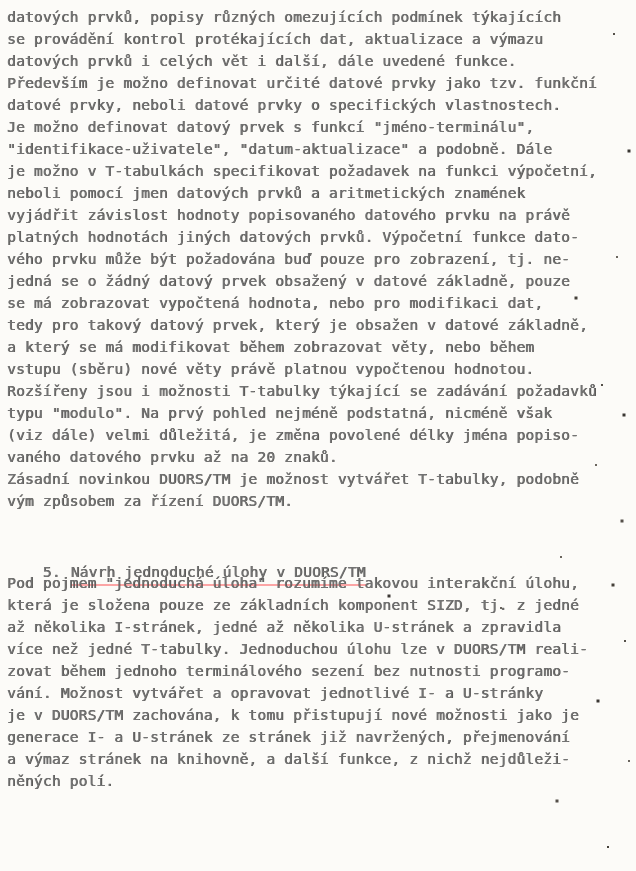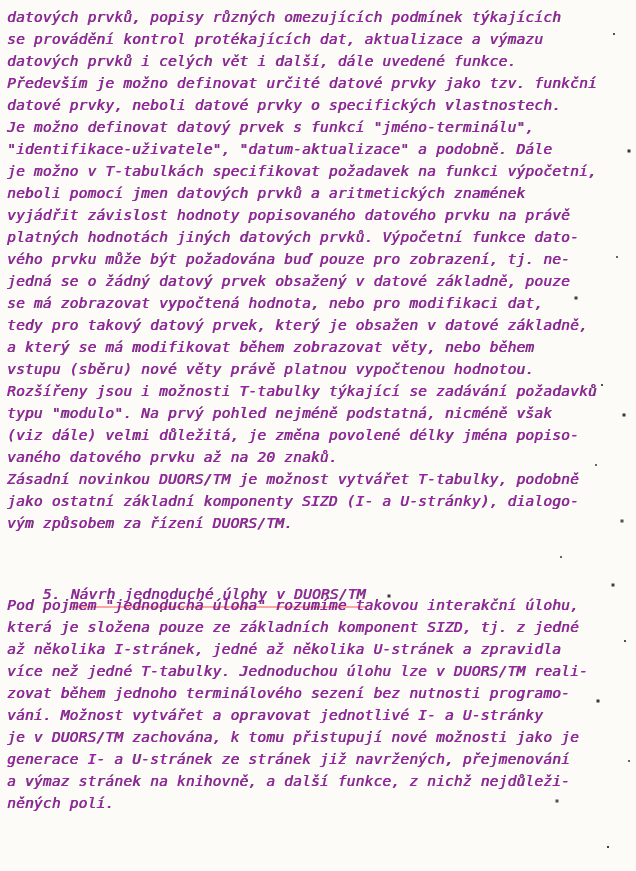--- a/index.html
+++ b/index.html
@@ -13,25 +13,24 @@
     background: #fcfbf8;
     position: relative;
   }
   .page {
     position: absolute;
     inset: 0;
     padding: 6px 6px 0 7px;
     box-sizing: border-box;
     font-family: "DejaVu Sans Mono", "Liberation Mono", monospace;
     font-size: 14.6px;
-    color: #a21caf;
+    color: #737373;
     
     text-shadow: 0.55px 0.2px 0 rgba(29,28,26,0.75), -0.2px 0.2px 0 rgba(29,28,26,0.25);
     letter-spacing: 0.15px;
-    font-style: italic;
   }
   .para .line {
     height: 22px;
     line-height: 22px;
     white-space: pre;
   }
   .heading {
     margin-top: 27px;
     height: 24px;
     line-height: 22px;
@@ -98,21 +97,20 @@
       <div class="line">jedná se o žádný datový prvek obsažený v datové základně, pouze</div>
       <div class="line">se má zobrazovat vypočtená hodnota, nebo pro modifikaci dat,</div>
       <div class="line">tedy pro takový datový prvek, který je obsažen v datové základně,</div>
       <div class="line">a který se má modifikovat během zobrazovat věty, nebo během</div>
       <div class="line">vstupu (sběru) nové věty právě platnou vypočtenou hodnotou.</div>
       <div class="line">Rozšířeny jsou i možnosti T-tabulky týkající se zadávání požadavků</div>
       <div class="line">typu "modulo". Na prvý pohled nejméně podstatná, nicméně však</div>
       <div class="line">(viz dále) velmi důležitá, je změna povolené délky jména popiso-</div>
       <div class="line">vaného datového prvku až na 20 znaků.</div>
       <div class="line">Zásadní novinkou DUORS/TM je možnost vytvářet T-tabulky, podobně</div>
-      <div class="line">jako ostatní základní komponenty SIZD (I- a U-stránky), dialogo-</div>
       <div class="line">vým způsobem za řízení DUORS/TM.</div>
     </div>
 
   <div class="heading">
     <span class="num">5.</span><span class="title">Návrh jednoduché úlohy v DUORS/TM</span>
   </div>
 
   <div class="para para2">
       <div class="line">Pod pojmem "jednoduchá úloha" rozumíme takovou interakční úlohu,</div>
       <div class="line">která je složena pouze ze základních komponent SIZD, tj. z jedné</div>

